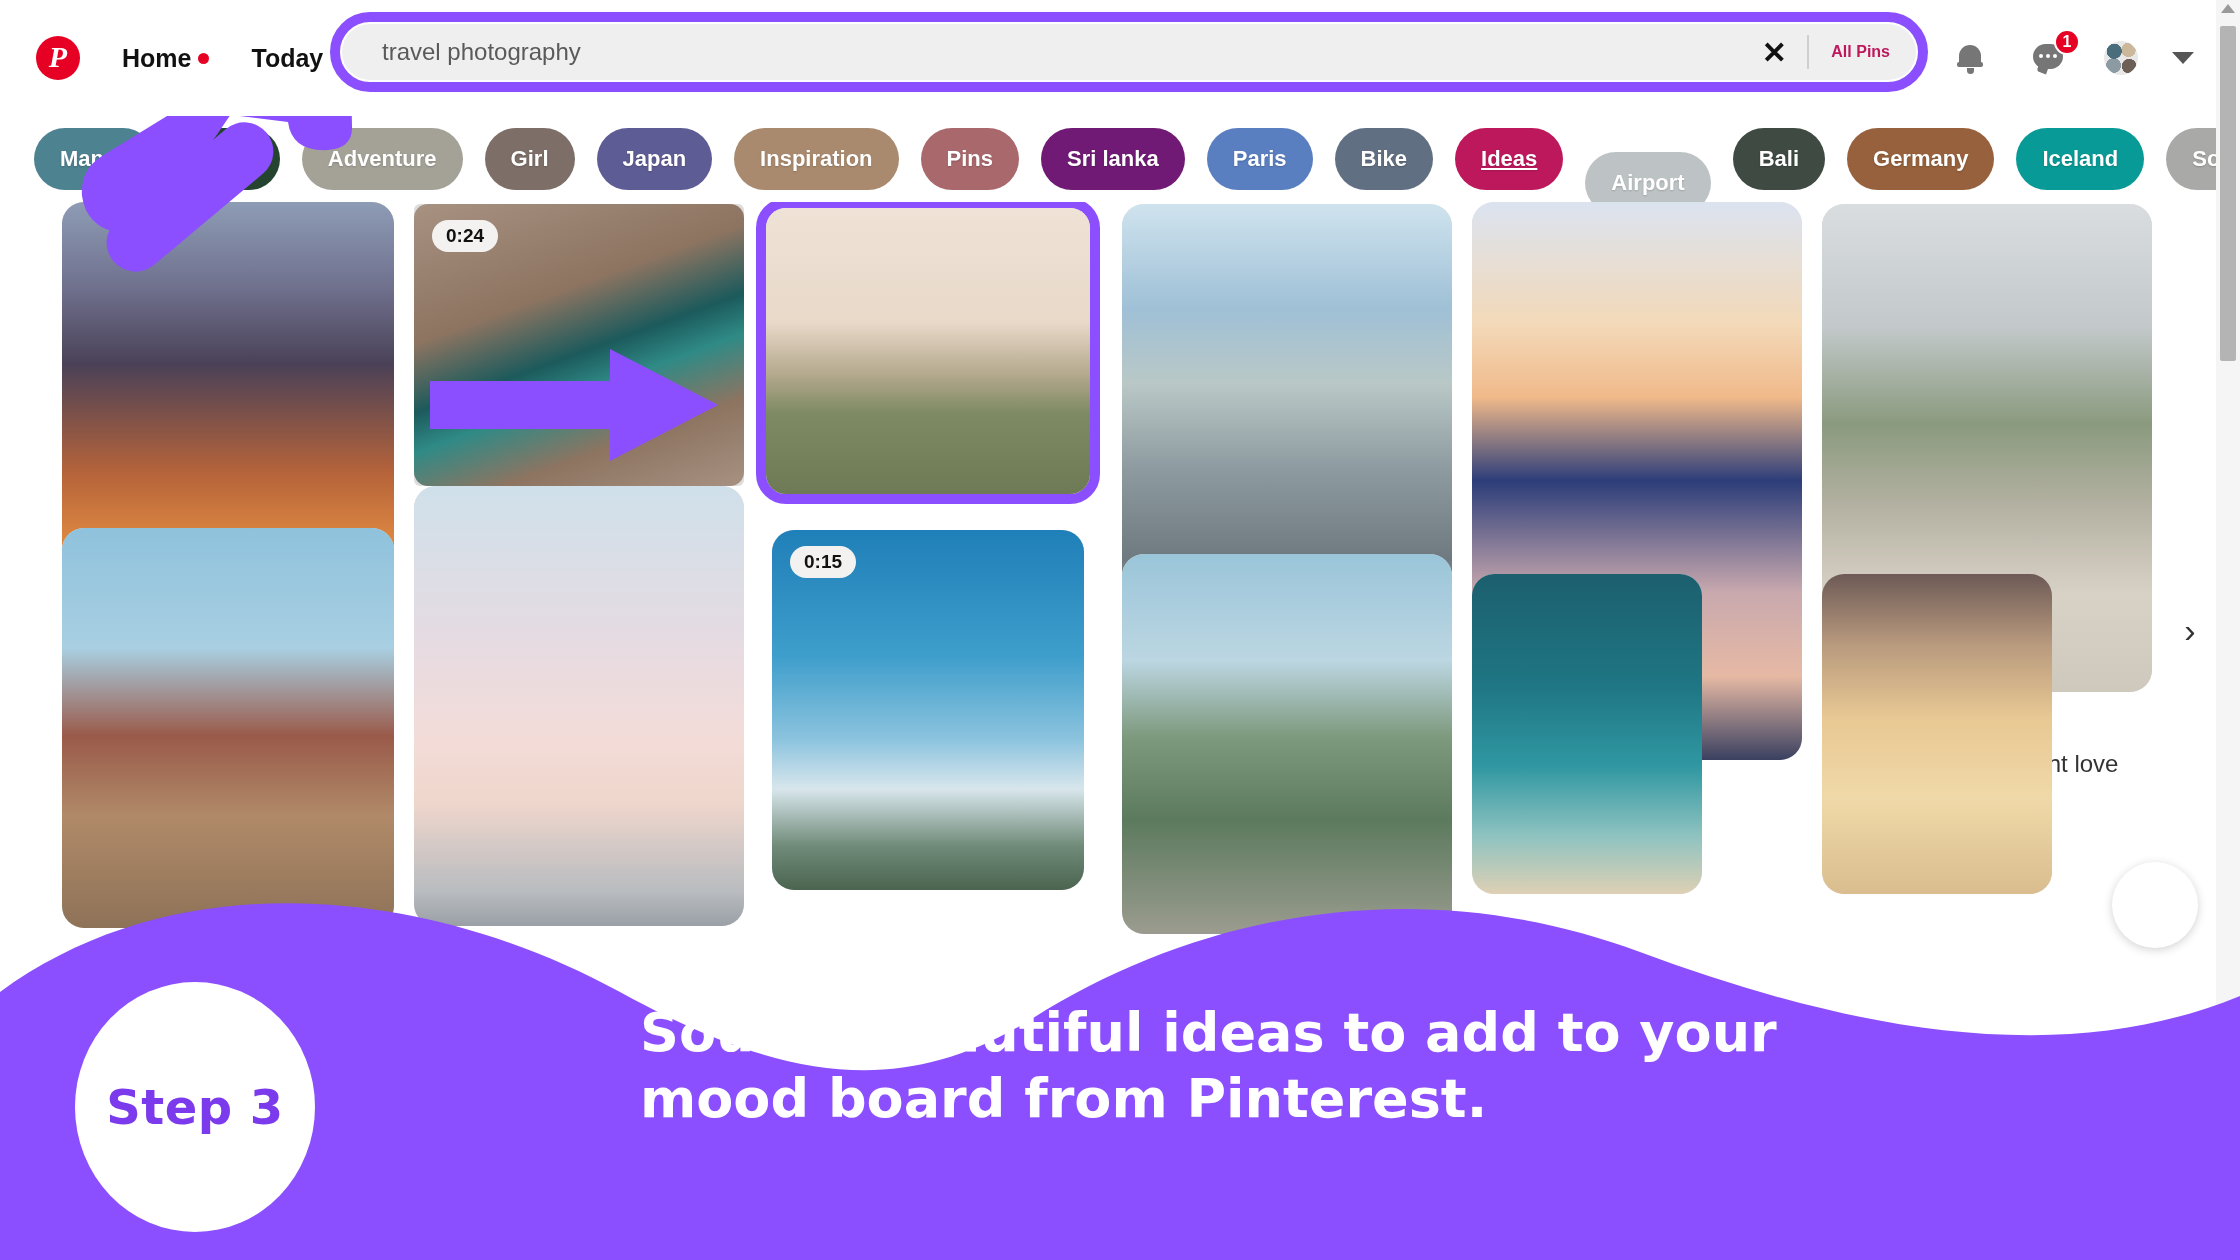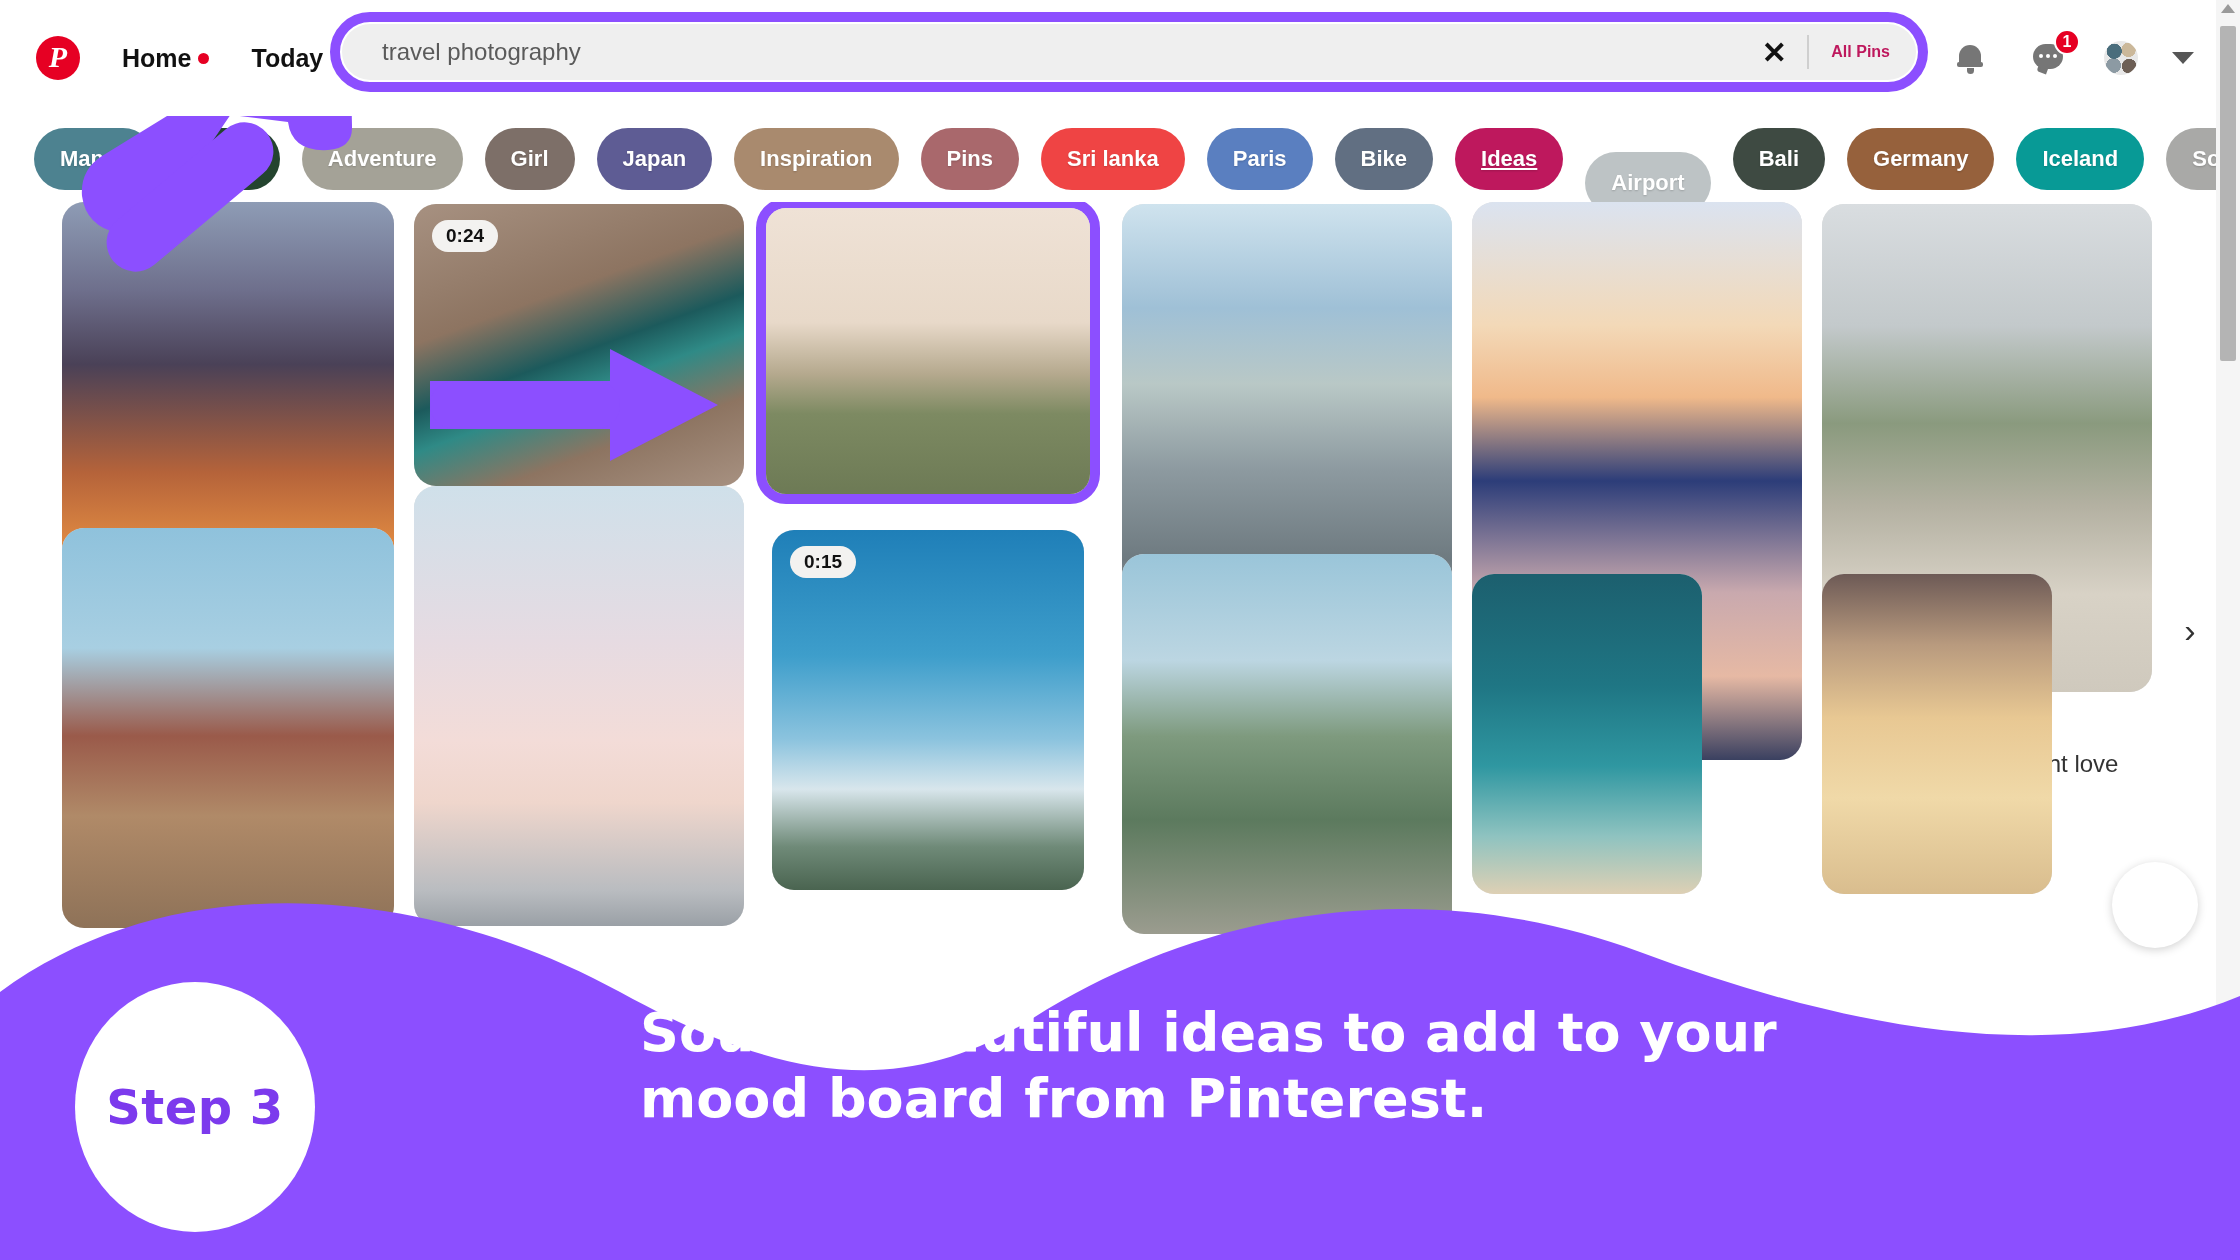--- a/index.html
+++ b/index.html
@@ -219,21 +219,21 @@
       </div>
       <div class="pill" style="background: rgb(94, 92, 148);">
         <span>Japan</span>
       </div>
       <div class="pill" style="background: rgb(169, 138, 110);">
         <span>Inspiration</span>
       </div>
       <div class="pill" style="background: rgb(169, 104, 108);">
         <span>Pins</span>
       </div>
-      <div class="pill" style="background: #ef4444;">
+      <div class="pill" style="background: #701a75;">
         <span>Sri lanka</span>
       </div>
       <div class="pill" style="background: rgb(90, 127, 192);">
         <span>Paris</span>
       </div>
       <div class="pill" style="background: rgb(97, 111, 130);">
         <span>Bike</span>
       </div>
       <div class="pill" style="background: #be185d; text-decoration: underline;">
         <span>Ideas</span>
@@ -255,21 +255,21 @@
       </div>
     </div>
   <div class="pill-next">
     <span>›</span>
   </div>
 
   <div class="grid" id="pin-grid">
       <div class="pin" style="left: 62px; top: 4px; width: 332px; height: 492px;">
         <div class="img" style="background: linear-gradient(rgb(142, 156, 181) 0%, rgb(110, 111, 140) 18%, rgb(74, 65, 87) 33%, rgb(181, 99, 58) 55%, rgb(224, 138, 66) 70%, rgb(192, 90, 69) 82%, rgb(124, 122, 145) 100%); height: 100%;"></div>
       </div>
-      <div class="pin" style="left: 414px; top: 6px; width: 330px; height: 282px;">
+      <div class="pin" style="left: 414px; top: 6px; width: 330px; height: 282px; border-radius: 6px;">
         <div class="img" style="background: linear-gradient(160deg, rgb(167, 145, 129) 0%, rgb(141, 116, 97) 35%, rgb(28, 90, 92) 52%, rgb(47, 138, 134) 62%, rgb(141, 116, 97) 78%, rgb(167, 145, 129) 100%); height: 100%;"></div>
         <div class="dur">0:24</div>
       </div>
       <div class="pin selected" style="left: 756px; top: 0px; width: 344px; height: 306px;">
         <div class="img" style="background: linear-gradient(rgb(239, 226, 214) 0%, rgb(232, 217, 201) 40%, rgb(181, 169, 142) 58%, rgb(125, 138, 98) 72%, rgb(109, 122, 85) 100%); height: 100%;"></div>
       </div>
       <div class="pin" style="left: 1122px; top: 6px; width: 330px; height: 474px;">
         <div class="img" style="background: linear-gradient(rgb(207, 227, 238) 0%, rgb(159, 192, 214) 22%, rgb(185, 200, 198) 38%, rgb(141, 154, 160) 56%, rgb(110, 122, 128) 75%, rgb(203, 212, 216) 100%); height: 100%;"></div>
       </div>
       <div class="pin" style="left: 1472px; top: 4px; width: 330px; height: 558px;">

